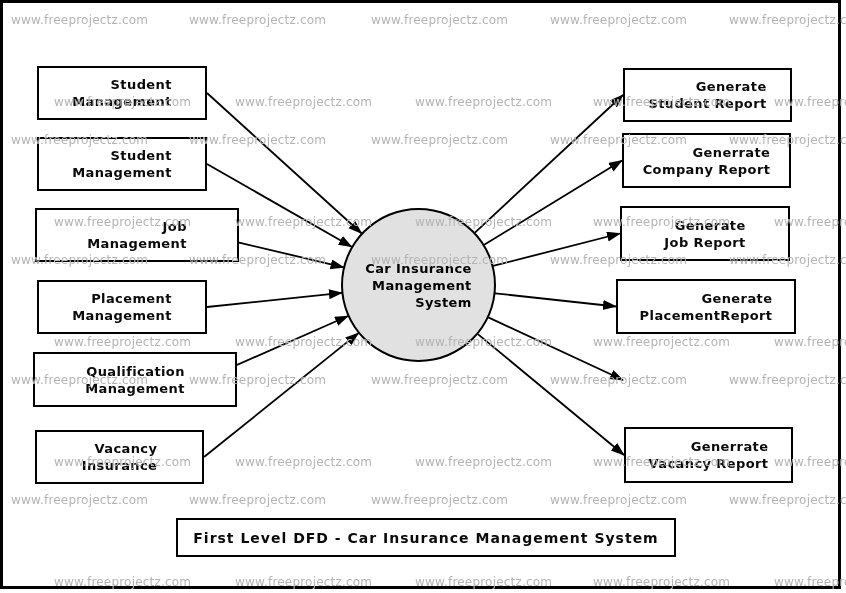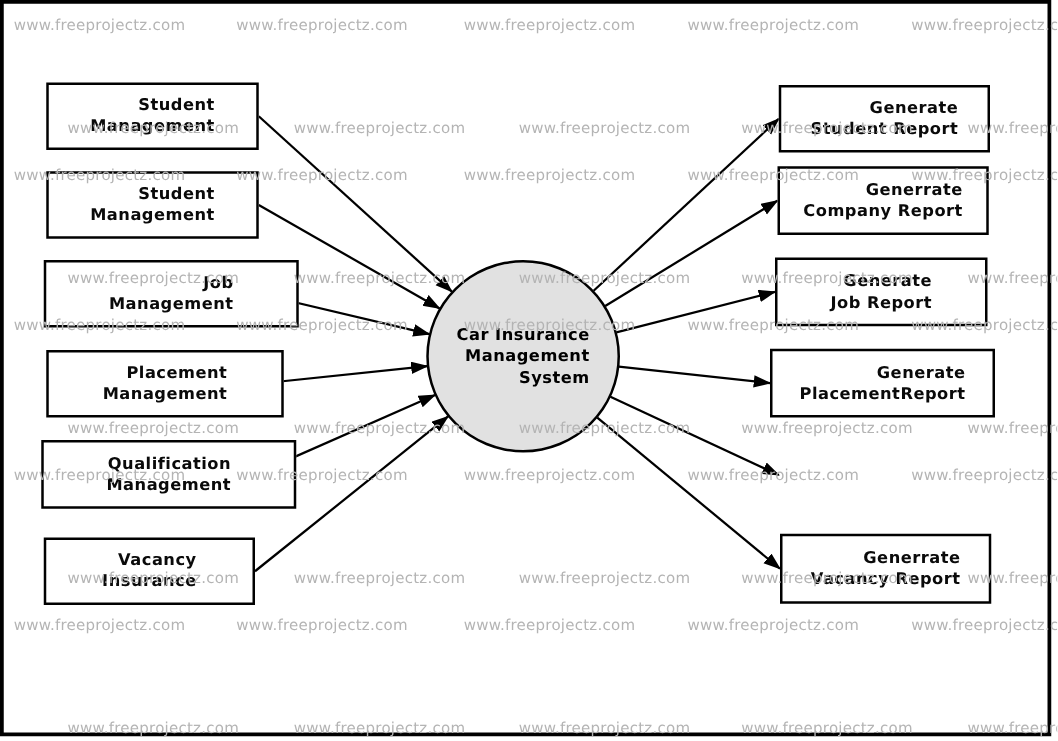--- a/index.html
+++ b/index.html
@@ -62,21 +62,21 @@
       <line x1="488.33270162970393" y1="317.44061933898223" x2="623" y2="380" marker-end="url(#ah)"></line>
       <line x1="477.83014146146036" y1="334.08089561288693" x2="624" y2="455" marker-end="url(#ah)"></line>
     </svg>
 
   <div class="box ext-left" style="left:37px;top:66px;width:170px;height:54px;">Student
 Management</div>
   <div class="box ext-left" style="left:37px;top:137px;width:170px;height:54px;">Student
 Management</div>
   <div class="box ext-left" style="left:35px;top:208px;width:204px;height:54px;">Job
 Management</div>
-  <div class="box ext-left" style="left:37px;top:280px;width:190px;height:54px;">Placement
+  <div class="box ext-left" style="left:37px;top:280px;width:170px;height:54px;">Placement
 Management</div>
   <div class="box ext-left" style="left:33px;top:352px;width:204px;height:55px;">Qualification
 Management</div>
   <div class="box ext-left" style="left:35px;top:430px;width:169px;height:54px;">Vacancy
 Insurance</div>
 
   <div class="box ext-right" style="left:623px;top:68px;width:169px;height:54px;">Generate
 Student Report</div>
   <div class="box ext-right" style="left:622px;top:133px;width:169px;height:55px;">Generrate
 Company Report</div>
@@ -84,20 +84,21 @@
 Job Report</div>
   <div class="box ext-right" style="left:616px;top:279px;width:180px;height:55px;">Generate
 PlacementReport</div>
   <div class="box ext-right" style="left:624px;top:427px;width:169px;height:56px;">Generrate
 Vacancy Report</div>
 
   <div class="process" id="process" style="left: 341px; top: 208px; width: 155px; height: 154px; background: rgb(225, 225, 225);">Car Insurance
 Management
 System</div>
 
+  <div class="titlebox" style="left:176px;top:518px;width:500px;height:39px;">First Level DFD - Car Insurance Management System</div>
 
   <div id="wmlayer">
       <span class="wm" style="left: 11px; top: 8px; color: rgb(180, 180, 180);">www.freeprojectz.com</span>
       <span class="wm" style="left: 189px; top: 8px; color: rgb(180, 180, 180);">www.freeprojectz.com</span>
       <span class="wm" style="left: 371px; top: 8px; color: rgb(180, 180, 180);">www.freeprojectz.com</span>
       <span class="wm" style="left: 550px; top: 8px; color: rgb(180, 180, 180);">www.freeprojectz.com</span>
       <span class="wm" style="left: 729px; top: 8px; color: rgb(180, 180, 180);">www.freeprojectz.com</span>
       <span class="wm" style="left: 11px; top: 128px; color: rgb(180, 180, 180);">www.freeprojectz.com</span>
       <span class="wm" style="left: 189px; top: 128px; color: rgb(180, 180, 180);">www.freeprojectz.com</span>
       <span class="wm" style="left: 371px; top: 128px; color: rgb(180, 180, 180);">www.freeprojectz.com</span>

